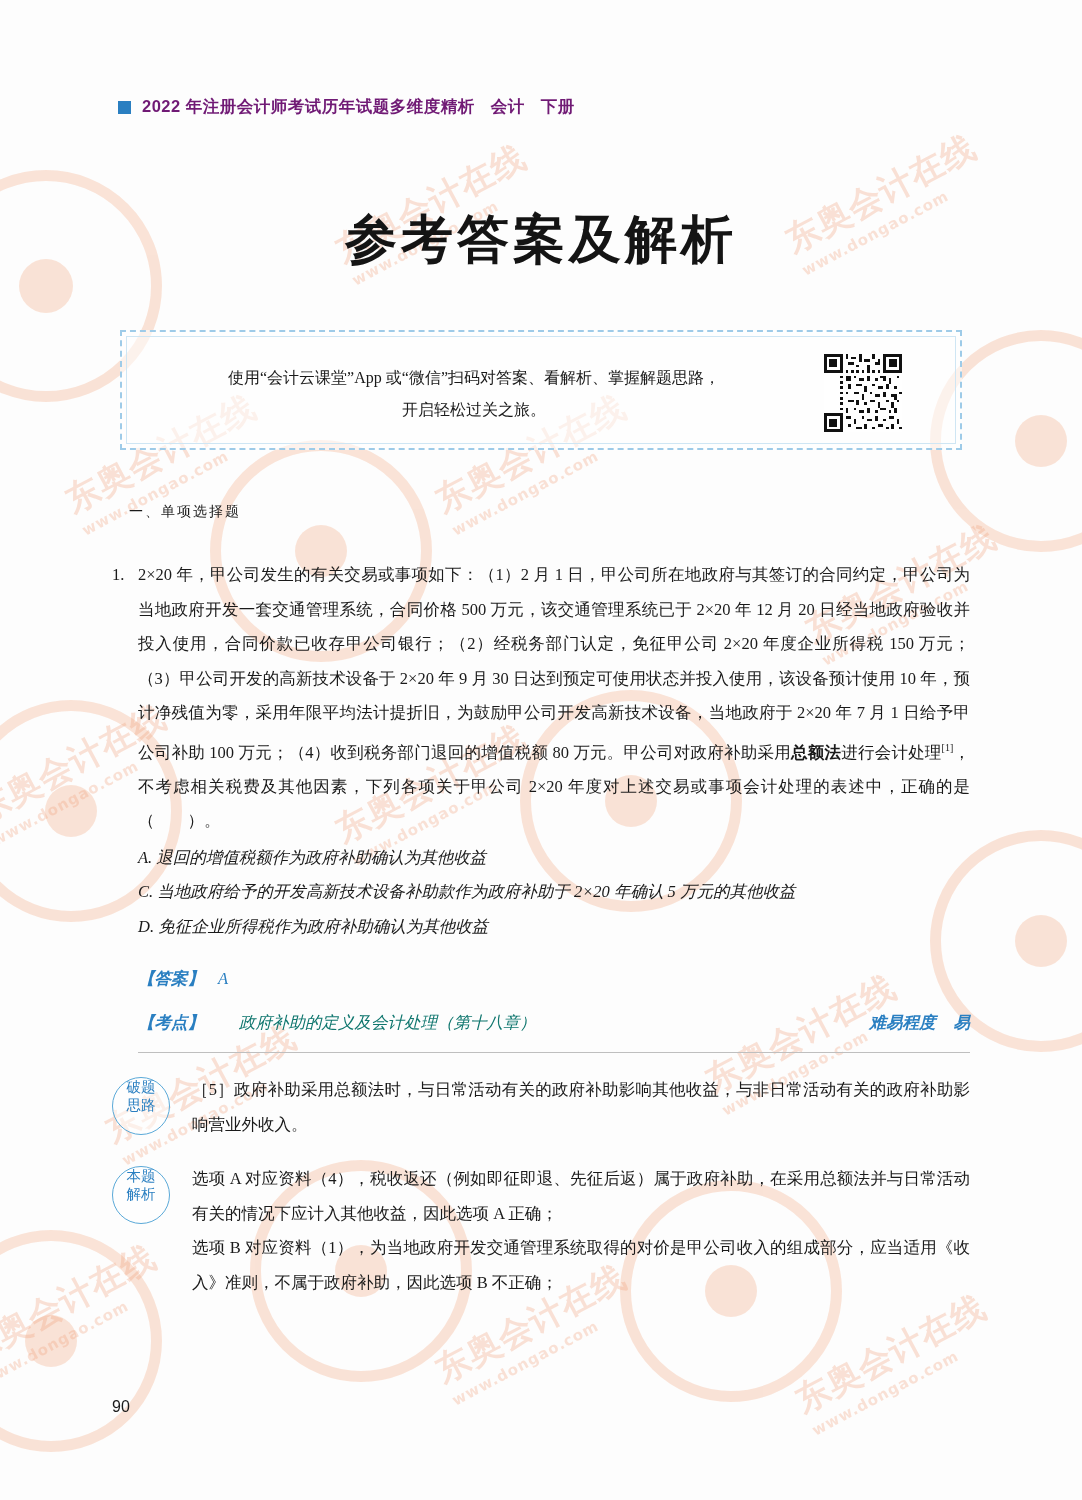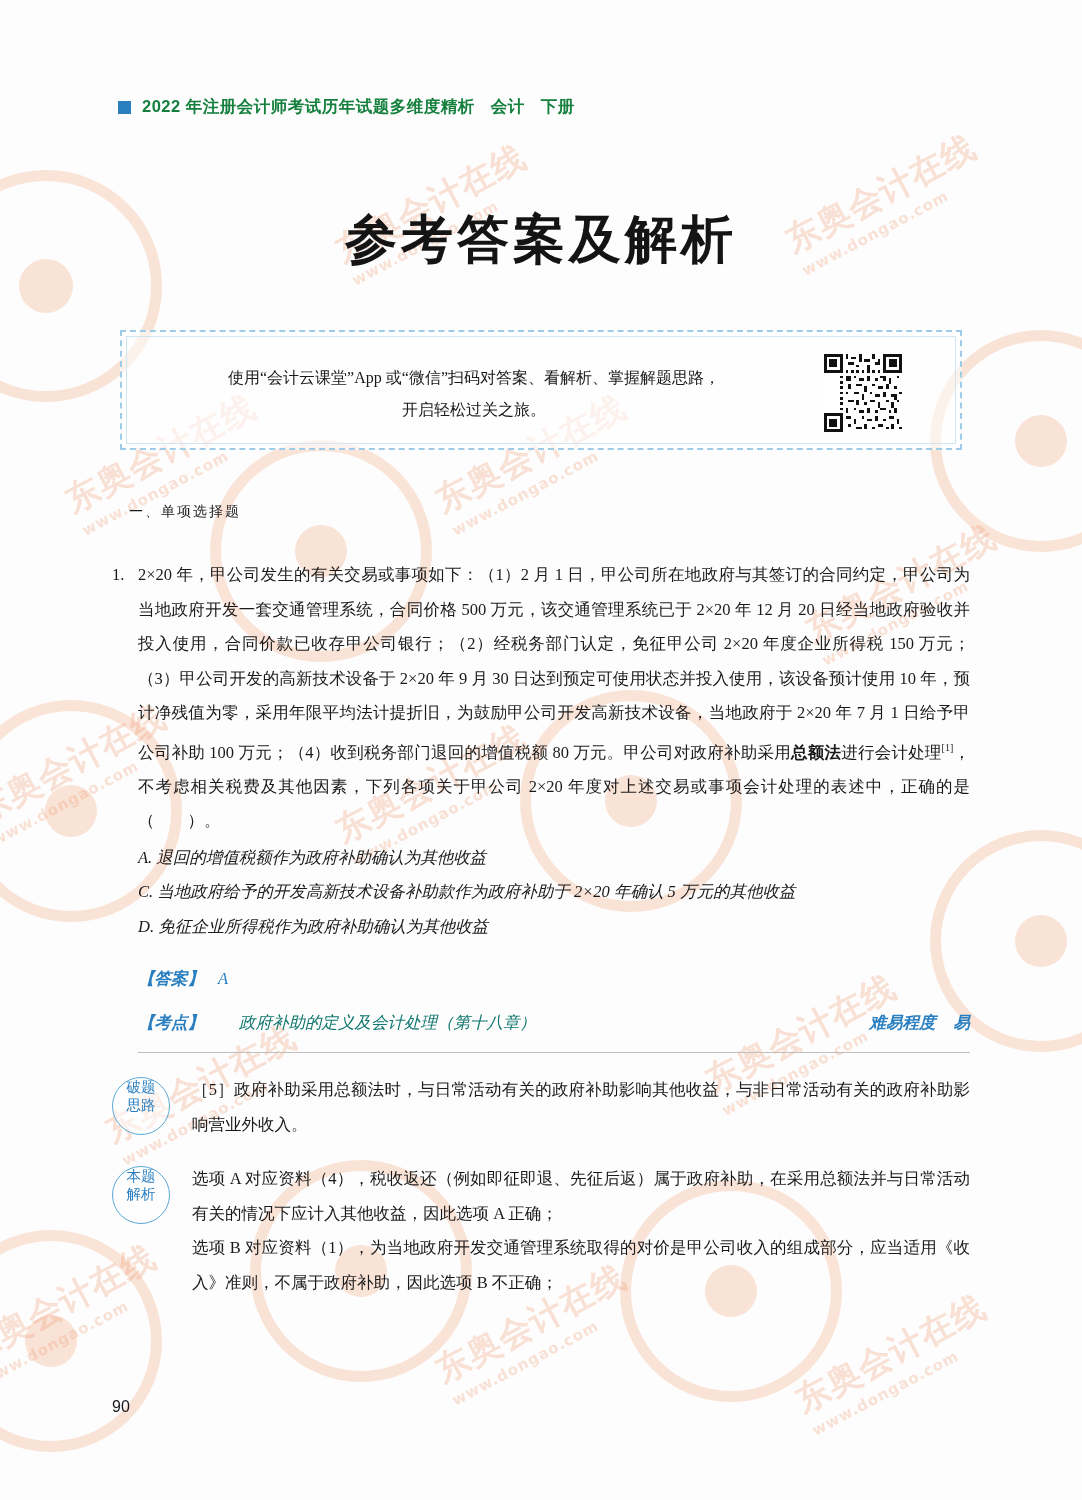--- a/index.html
+++ b/index.html
@@ -67,21 +67,21 @@
   }
   .header-mark {
     width: 13px;
     height: 13px;
     background: #2a7fc1;
     display: inline-block;
   }
   .header-title {
     font-size: 16.5px;
     font-family: "Liberation Sans", sans-serif;
-    color: #15803d;
+    color: #701a75;
     letter-spacing: 0.5px;
     font-weight: 600;
   }
   .header-title .gap { display:inline-block; width: 16px; }
 
   
   .doc-title {
     position: absolute;
     top: 205px;
     left: 0;

